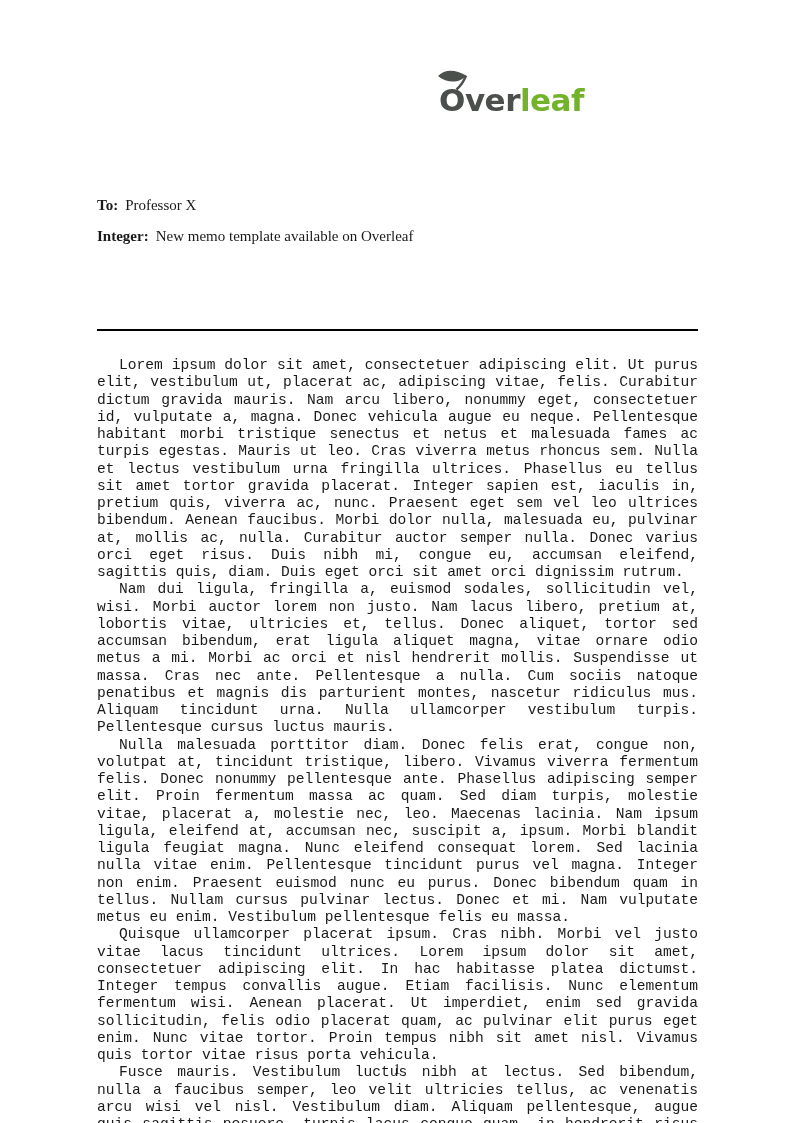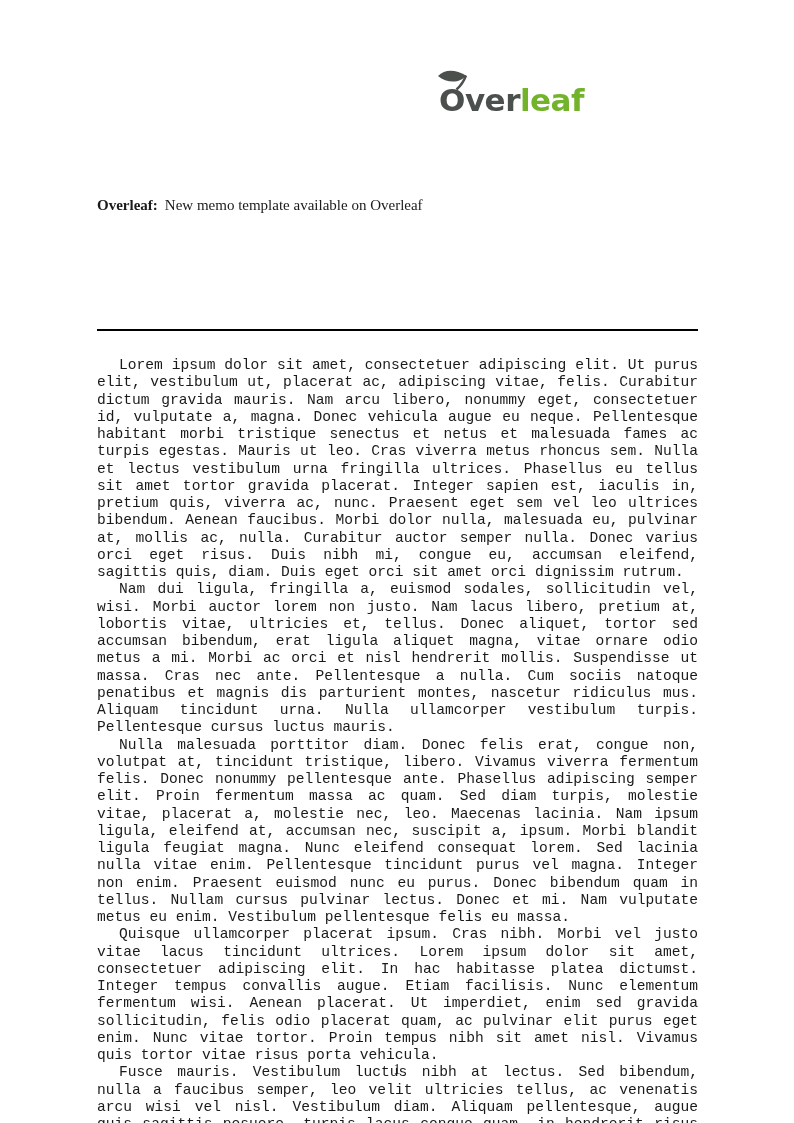--- a/index.html
+++ b/index.html
@@ -89,21 +89,24 @@
   <div class="logo">
     <svg class="leaf-icon" viewBox="0 0 33 21" aria-hidden="true">
       <path class="leaf-body" d="M2 6 C9 -1.5 20 -0.5 30 5.5 C24 13.5 11 13.5 2 6 Z"></path>
       <path class="leaf-stem" d="M30 5.5 C28 11 25 15.5 20.5 19.5"></path>
     </svg>
     <span class="word-over">Over</span><span class="word-leaf">leaf</span>
   </div>
 
   <div class="memo-fields">
     <div class="field-row">
-      <span class="field-label">Overleaf:</span><span class="field-value">New memo template available on Overleaf</span>
+      <span class="field-label">To:</span><span class="field-value">Professor X</span>
+    </div>
+    <div class="field-row">
+      <span class="field-label">Integer:</span><span class="field-value">New memo template available on Overleaf</span>
     </div>
   </div>
 
   <div class="header-rule"></div>
 
   <div class="memo-body">
     <p>Lorem ipsum dolor sit amet, consectetuer adipiscing elit. Ut purus elit, vestibulum ut, placerat ac, adipiscing vitae, felis. Curabitur dictum gravida mauris. Nam arcu libero, nonummy eget, consectetuer id, vulputate a, magna. Donec vehicula augue eu neque. Pellentesque habitant morbi tristique senectus et netus et malesuada fames ac turpis egestas. Mauris ut leo. Cras viverra metus rhoncus sem. Nulla et lectus vestibulum urna fringilla ultrices. Phasellus eu tellus sit amet tortor gravida placerat. Integer sapien est, iaculis in, pretium quis, viverra ac, nunc. Praesent eget sem vel leo ultrices bibendum. Aenean faucibus. Morbi dolor nulla, malesuada eu, pulvinar at, mollis ac, nulla. Curabitur auctor semper nulla. Donec varius orci eget risus. Duis nibh mi, congue eu, accumsan eleifend, sagittis quis, diam. Duis eget orci sit amet orci dignissim rutrum.</p>
     <p>Nam dui ligula, fringilla a, euismod sodales, sollicitudin vel, wisi. Morbi auctor lorem non justo. Nam lacus libero, pretium at, lobortis vitae, ultricies et, tellus. Donec aliquet, tortor sed accumsan bibendum, erat ligula aliquet magna, vitae ornare odio metus a mi. Morbi ac orci et nisl hendrerit mollis. Suspendisse ut massa. Cras nec ante. Pellentesque a nulla. Cum sociis natoque penatibus et magnis dis parturient montes, nascetur ridiculus mus. Aliquam tincidunt urna. Nulla ullamcorper vestibulum turpis. Pellentesque cursus luctus mauris.</p>
     <p>Nulla malesuada porttitor diam. Donec felis erat, congue non, volutpat at, tincidunt tristique, libero. Vivamus viverra fermentum felis. Donec nonummy pellentesque ante. Phasellus adipiscing semper elit. Proin fermentum massa ac quam. Sed diam turpis, molestie vitae, placerat a, molestie nec, leo. Maecenas lacinia. Nam ipsum ligula, eleifend at, accumsan nec, suscipit a, ipsum. Morbi blandit ligula feugiat magna. Nunc eleifend consequat lorem. Sed lacinia nulla vitae enim. Pellentesque tincidunt purus vel magna. Integer non enim. Praesent euismod nunc eu purus. Donec bibendum quam in tellus. Nullam cursus pulvinar lectus. Donec et mi. Nam vulputate metus eu enim. Vestibulum pellentesque felis eu massa.</p>
     <p>Quisque ullamcorper placerat ipsum. Cras nibh. Morbi vel justo vitae lacus tincidunt ultrices. Lorem ipsum dolor sit amet, consectetuer adipiscing elit. In hac habitasse platea dictumst. Integer tempus convallis augue. Etiam facilisis. Nunc elementum fermentum wisi. Aenean placerat. Ut imperdiet, enim sed gravida sollicitudin, felis odio placerat quam, ac pulvinar elit purus eget enim. Nunc vitae tortor. Proin tempus nibh sit amet nisl. Vivamus quis tortor vitae risus porta vehicula.</p>

